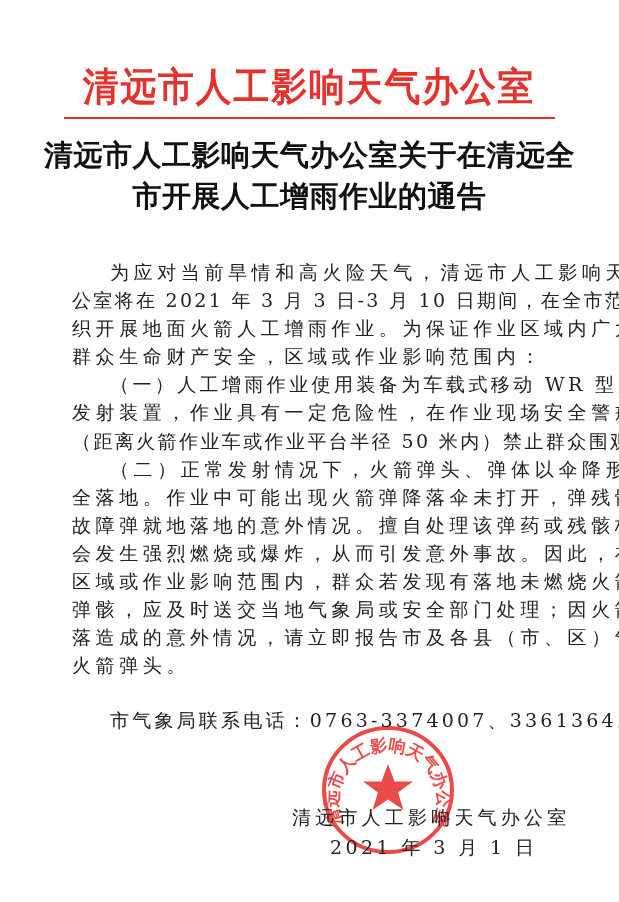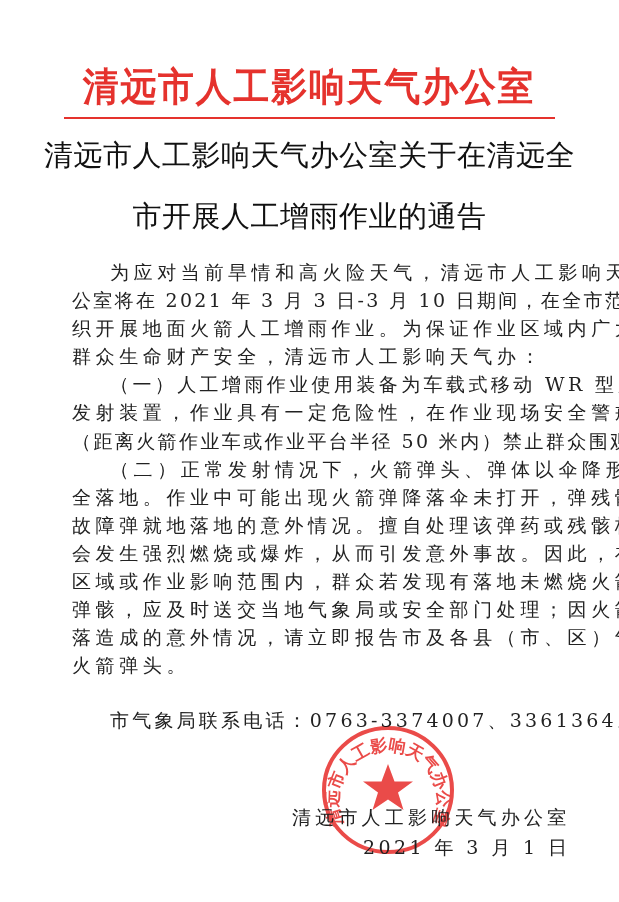--- a/index.html
+++ b/index.html
@@ -1,44 +1,44 @@
 <!DOCTYPE html>
 <html><head>
   <meta charset="utf-8">
   <style>
     html, body { margin: 0; padding: 0; background: #ffffff; }
     body { width: 619px; height: 902px; position: relative; overflow: hidden; font-family: "DejaVu Serif", "Liberation Serif", serif; color: #1a1a1a; }
     .masthead { position: absolute; left: 62px; top: 62px; width: 494px; text-align: center; font-family: "DejaVu Sans", "Liberation Sans", sans-serif; font-weight: bold; font-size: 39px; letter-spacing: 2px; line-height: 50px; white-space: nowrap; transform: scaleX(0.92); transform-origin: center; }
     .masthead-rule { position: absolute; left: 64px; top: 117px; width: 491px; height: 2px; }
-    .doc-title { position: absolute; left: 40px; width: 539px; text-align: center; font-family: "DejaVu Serif", "Liberation Serif", serif; font-weight: normal; font-size: 29px; line-height: 40px; white-space: nowrap; color: #111; letter-spacing: 0.5px; }
+    .doc-title { position: absolute; left: 40px; width: 539px; text-align: center; font-family: "DejaVu Serif", "Liberation Serif", serif; font-weight: bold; font-size: 29px; line-height: 40px; white-space: nowrap; color: #111; letter-spacing: 0.5px; }
     .doc-title.l1 { top: 135px; }
-    .doc-title.l2 { top: 196px; }
+    .doc-title.l2 { top: 176px; }
     .body { position: absolute; left: 72px; top: 258px; width: 480px; }
     .line { height: 28.1px; line-height: 28px; font-size: 19px; white-space: nowrap; letter-spacing: 4.6px; color: #222; }
     .line.indent { padding-left: 38px; }
     .contact { position: absolute; left: 110px; top: 706px; font-size: 19px; line-height: 28px; letter-spacing: 3.2px; white-space: nowrap; color: #222; }
     .signature { position: absolute; left: 292px; top: 803px; font-size: 19px; line-height: 28px; letter-spacing: 4.2px; white-space: nowrap; color: #222; }
-    .date { position: absolute; left: 330px; top: 833px; font-size: 19px; line-height: 28px; letter-spacing: 3.4px; white-space: nowrap; color: #222; margin-left: 33px; }
+    .date { position: absolute; left: 330px; top: 833px; font-size: 19px; line-height: 28px; letter-spacing: 3.4px; white-space: nowrap; color: #222; }
     .seal { position: absolute; left: 320px; top: 724px; width: 136px; height: 132px; opacity: 0.88; mix-blend-mode: multiply; }
     .seal svg { width: 100%; height: 100%; }
   </style>
 </head>
 <body>
 
 <div class="masthead" style="color:#e5322d">清远市人工影响天气办公室</div>
 <div class="masthead-rule" style="background:#e5322d"></div>
 
 <div class="doc-title l1">清远市人工影响天气办公室关于在清远全</div>
 <div class="doc-title l2">市开展人工增雨作业的通告</div>
 
 <div class="body">
   <div class="line indent">为应对当前旱情和高火险天气，清远市人工影响天气办</div>
   <div class="line" style="letter-spacing:2.3px">公室将在 2021 年 3 月 3 日-3 月 10 日期间，在全市范围内组</div>
   <div class="line">织开展地面火箭人工增雨作业。为保证作业区域内广大人民</div>
-  <div class="line">群众生命财产安全，清远市人工影响天气办：</div>
+  <div class="line">群众生命财产安全，区域或作业影响范围内：</div>
   <div class="line indent" style="letter-spacing:3.4px">（一）人工增雨作业使用装备为车载式移动 WR 型火箭</div>
   <div class="line">发射装置，作业具有一定危险性，在作业现场安全警戒范围</div>
   <div class="line" style="letter-spacing:2.4px">（距离火箭作业车或作业平台半径 50 米内）禁止群众围观。</div>
   <div class="line indent">（二）正常发射情况下，火箭弹头、弹体以伞降形式安</div>
   <div class="line">全落地。作业中可能出现火箭弹降落伞未打开，弹残骸体或</div>
   <div class="line">故障弹就地落地的意外情况。擅自处理该弹药或残骸极可能</div>
   <div class="line">会发生强烈燃烧或爆炸，从而引发意外事故。因此，在作业</div>
   <div class="line">区域或作业影响范围内，群众若发现有落地未燃烧火箭弹或</div>
   <div class="line">弹骸，应及时送交当地气象局或安全部门处理；因火箭弹下</div>
   <div class="line">落造成的意外情况，请立即报告市及各县（市、区）气象局</div>

